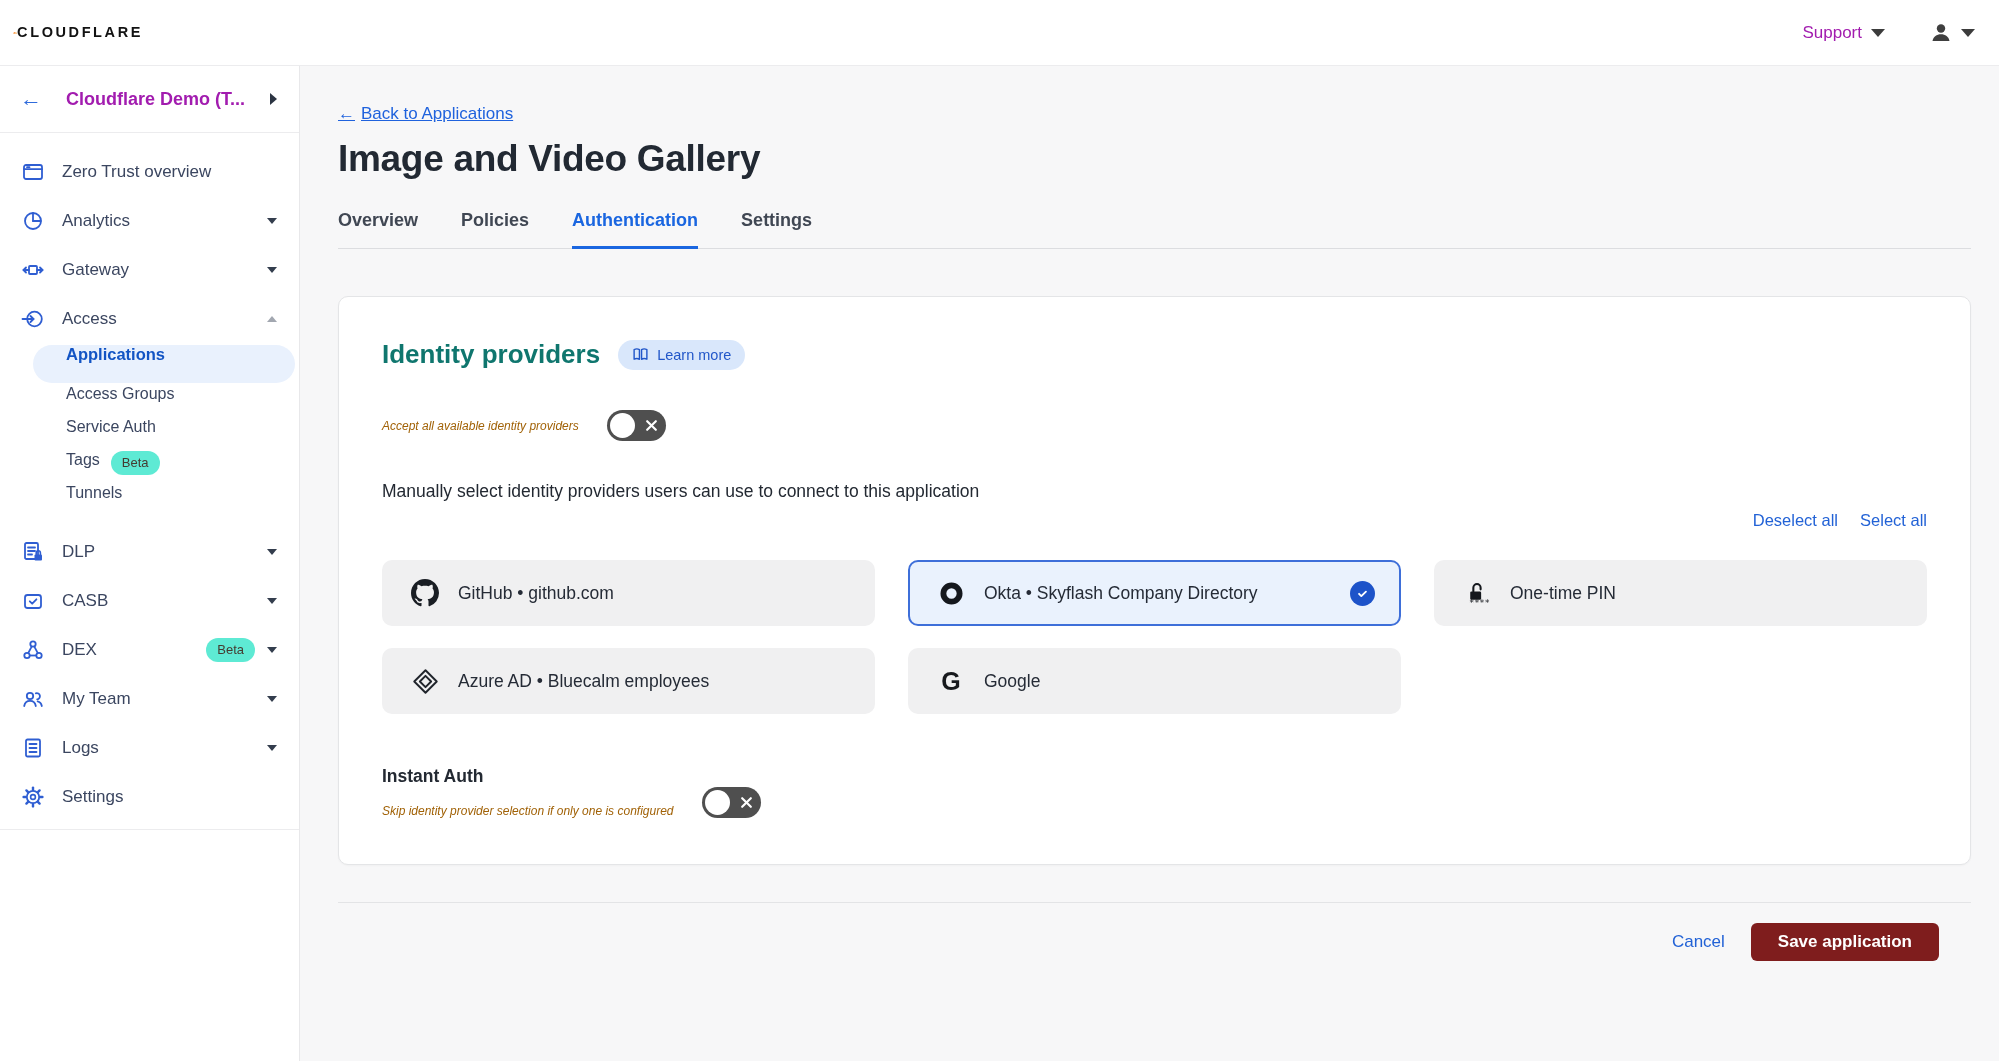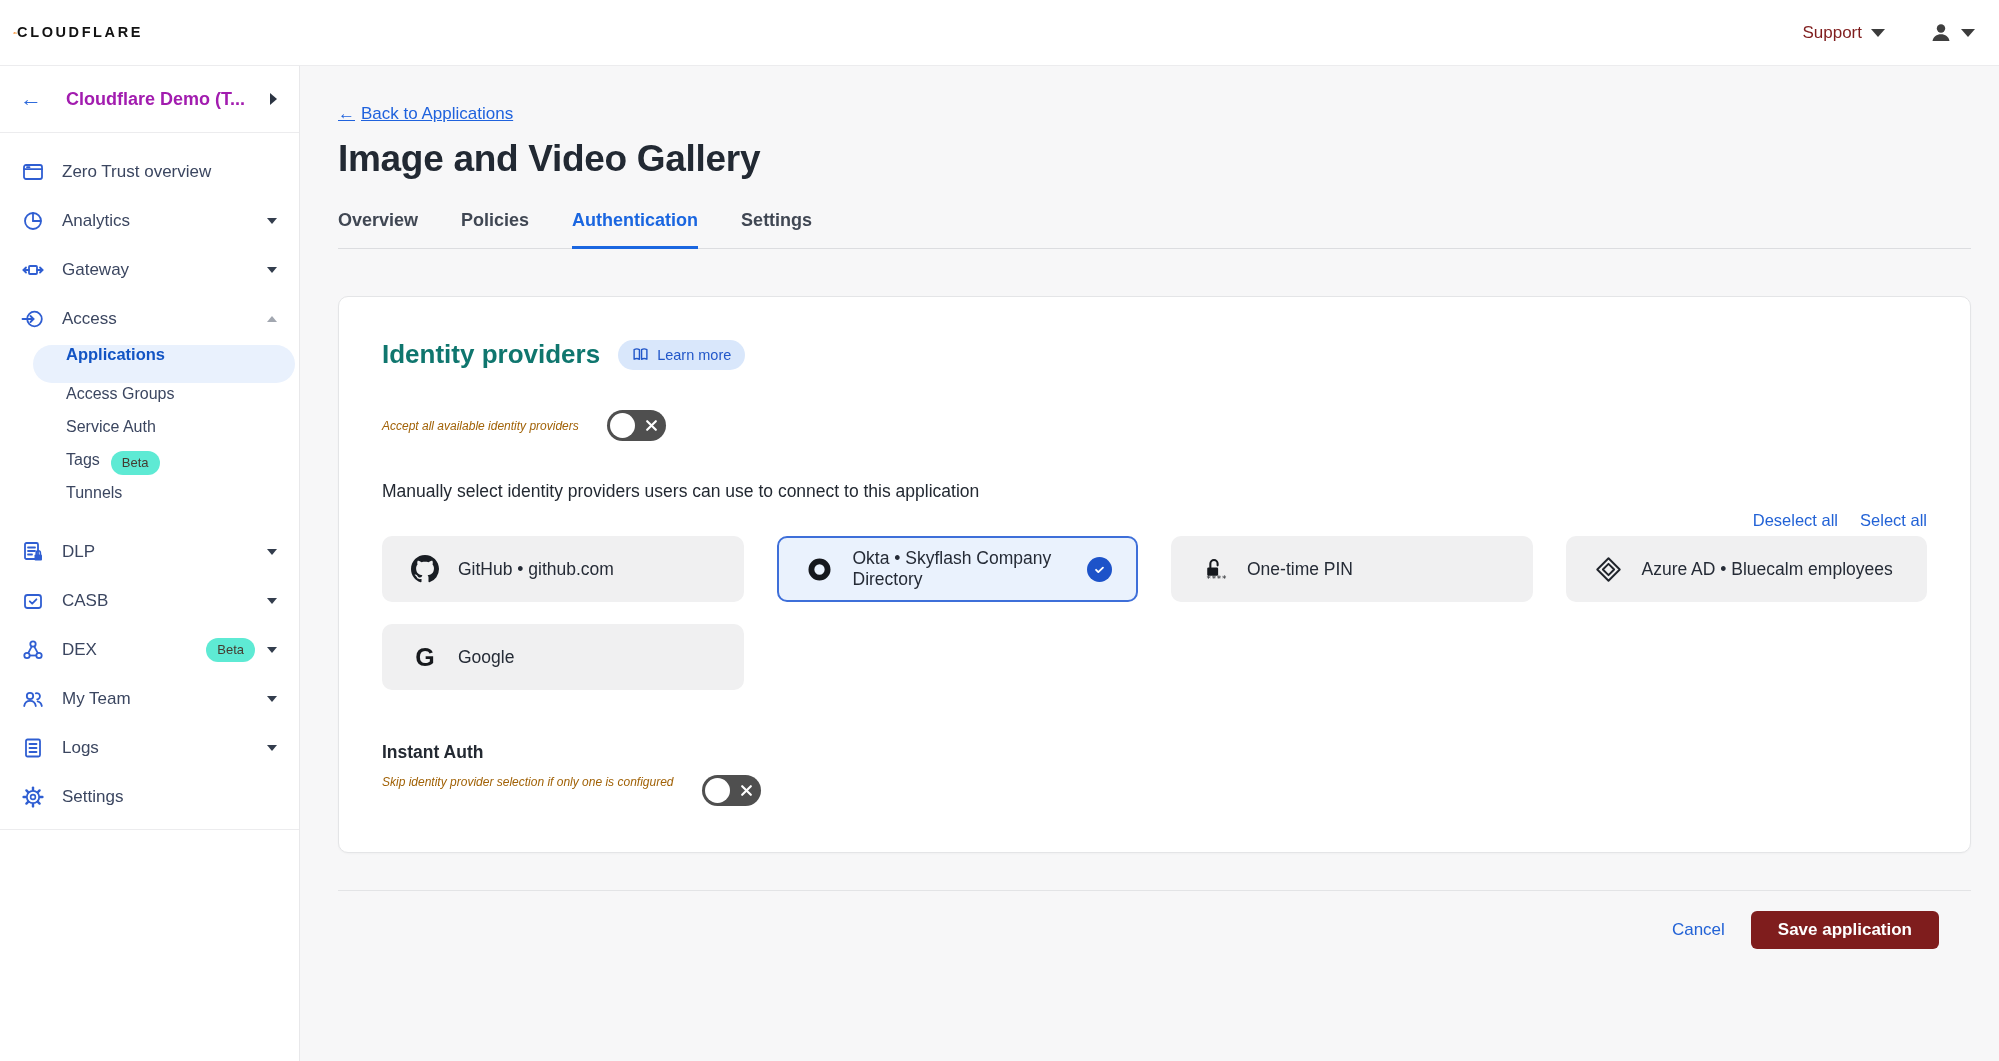--- a/index.html
+++ b/index.html
@@ -14,21 +14,21 @@
   .topbar {
     height: 66px; background: #ffffff; border-bottom: 1px solid #ececee;
     display: flex; align-items: center; justify-content: space-between;
     padding: 0 24px 0 13px;
   }
   .logo { display: flex; align-items: center; width: 130px; }
   .logo .brand {
     font-size: 14.5px; font-weight: bold; letter-spacing: 2.6px; color: #121212; margin-top: -2px;
   }
   .topbar-right { display: flex; align-items: center; gap: 44px; }
-  .support { display: flex; align-items: center; gap: 9px; font-size: 17px; color: #7f1d1d; cursor: pointer; }
+  .support { display: flex; align-items: center; gap: 9px; font-size: 17px; color: #a21caf; cursor: pointer; }
   .caret-solid {
     width: 0; height: 0; border-left: 7px solid transparent; border-right: 7px solid transparent;
     border-top: 8px solid #3c3c3c;
   }
   .account-menu { display: flex; align-items: center; gap: 8px; cursor: pointer; }
 
   
   .shell { display: flex; height: 995px; }
 
   
@@ -114,37 +114,37 @@
     position: absolute; left: 3px; top: 3px; width: 25px; height: 25px; border-radius: 50%;
     background: #ffffff;
   }
   .toggle .xmark { position: absolute; right: 8px; top: 8.5px; }
   .manual-label { margin-top: 40px; font-size: 17.5px; color: #232932; }
   .select-links {
     display: flex; justify-content: flex-end; gap: 22px; margin-top: 6px; height: 24px; align-items: center;
   }
   .select-links .link { color: #2262d6; font-size: 16.5px; cursor: pointer; }
   .providers-grid {
-    display: grid; grid-template-columns: 1fr 1fr 1fr 1fr; column-gap: 33px; row-gap: 22px; margin-top: 4px;
+    display: grid; grid-template-columns: 1fr 1fr 1fr; column-gap: 33px; row-gap: 22px; margin-top: 28px;
   }
   .provider {
     height: 66px; border-radius: 10px; background: #f0f0f1; border: 2px solid transparent;
     display: flex; align-items: center; padding: 0 24px 0 26px; cursor: pointer;
   }
   .provider .p-icon { width: 30px; height: 30px; display: flex; align-items: center; justify-content: center; flex: none; }
   .provider .p-name { font-size: 17.5px; font-weight: 500; color: #252b36; margin-left: 18px; flex: 1; }
   .provider.selected { background: #eaf2fd; border-color: #3e6fd9; }
   .check-badge {
     width: 25px; height: 25px; border-radius: 50%; background: #1d53c9; flex: none;
     display: flex; align-items: center; justify-content: center;
   }
   .g-glyph { font-size: 25px; font-weight: bold; color: #17191d; font-family: "Liberation Sans", sans-serif; }
   .instant-auth { margin-top: 52px; }
   .instant-title { font-size: 17.5px; font-weight: bold; color: #232932; }
-  .instant-row { display: flex; align-items: flex-start; margin-top: 12px; }
+  .instant-row { display: flex; align-items: flex-end; }
 
   
   .footer-rule { border-top: 1px solid #e3e4e6; margin-top: 37px; }
   .footer-actions {
     display: flex; justify-content: flex-end; align-items: center; gap: 26px;
     margin-top: 20px; margin-right: 32px;
   }
   .cancel-link { color: #2262d6; font-size: 17px; cursor: pointer; }
   .save-btn {
     height: 38px; padding: 0 27px; background: #7f1d1d; color: #ffffff; border: none;

